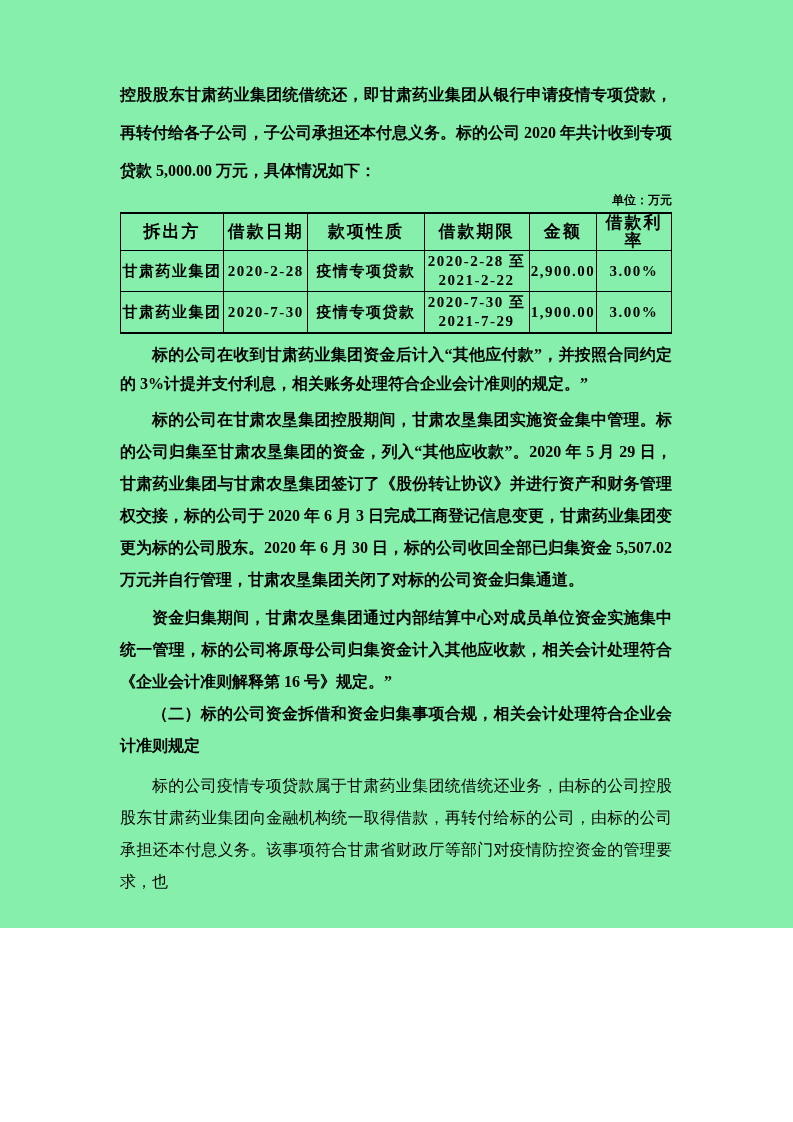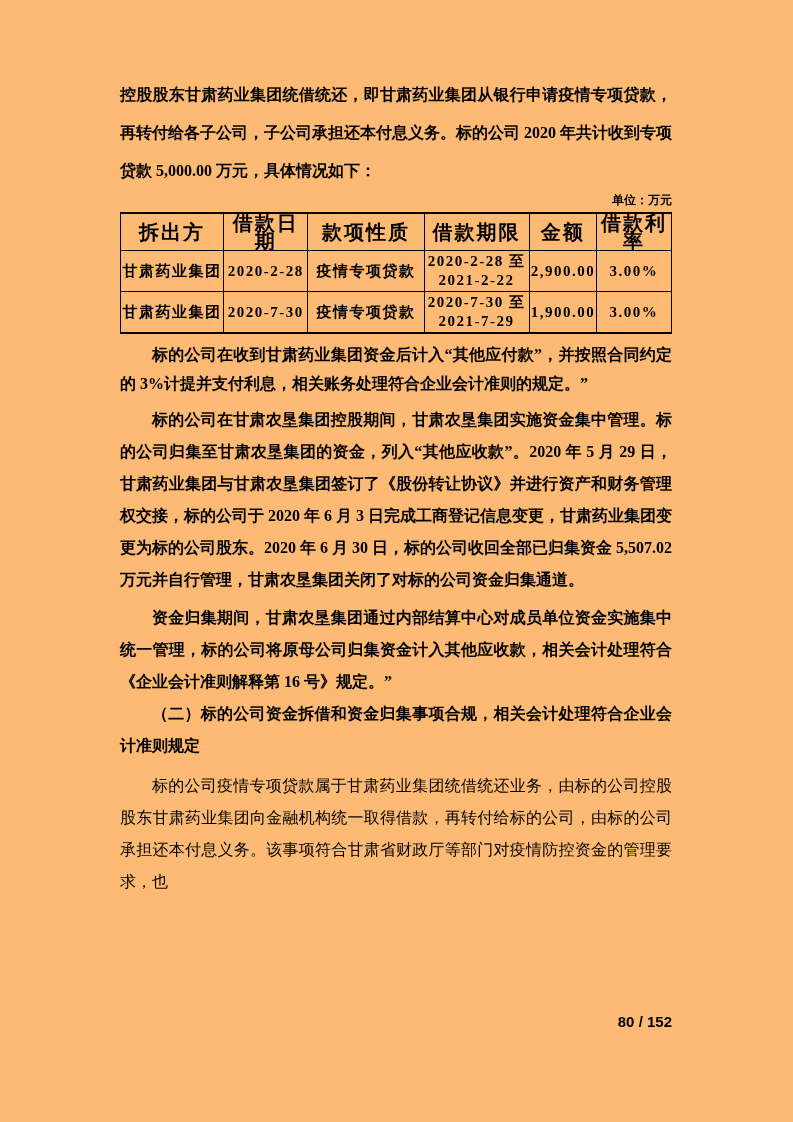--- a/index.html
+++ b/index.html
@@ -1,20 +1,20 @@
 <!DOCTYPE html>
 <html><head>
 <meta charset="utf-8">
 <style>
   html, body { margin: 0; padding: 0; background: #ffffff; }
   .page {
     position: relative;
     width: 793px;
-    height: 1122px;
-    background: #fdba74;
+    height: 928px;
+    background: #86efac;
     color: #000000;
     font-family: "Liberation Serif", "DejaVu Serif", serif;
     overflow: hidden;
   }
   .content {
     position: absolute;
     left: 120px;
     top: 76px;
     width: 552px;
   }
@@ -35,21 +35,21 @@
     table-layout: fixed;
   }
   table.loan th, table.loan td {
     border: 1px solid #000;
     font-weight: bold;
     text-align: center;
     vertical-align: middle;
     padding: 0 1px;
     overflow: hidden;
   }
-  table.loan th { font-size: 20px; height: 21px; line-height: 18px; letter-spacing: 2px; }
+  table.loan th { font-size: 17px; height: 21px; line-height: 18px; letter-spacing: 2px; }
   table.loan td { font-size: 15px; height: 40px; line-height: 19px; letter-spacing: 1.5px; white-space: pre-line; }
   .p2 { margin-top: 6px;  line-height: 29px; }
   .h-num { margin-top: 8px;  line-height: 28px; }
   .p3 { margin-top: 4px;  line-height: 29px; }
   .h-sub { margin-top: 10px; line-height: 28px; }
   .p4 { margin-top: 6px;  line-height: 32px; }
   .p5 { margin-top: 6px;  line-height: 32px; }
   .h-sec {  line-height: 32px; }
   .p6 { margin-top: 8px;  line-height: 32px; }
   .footer {

